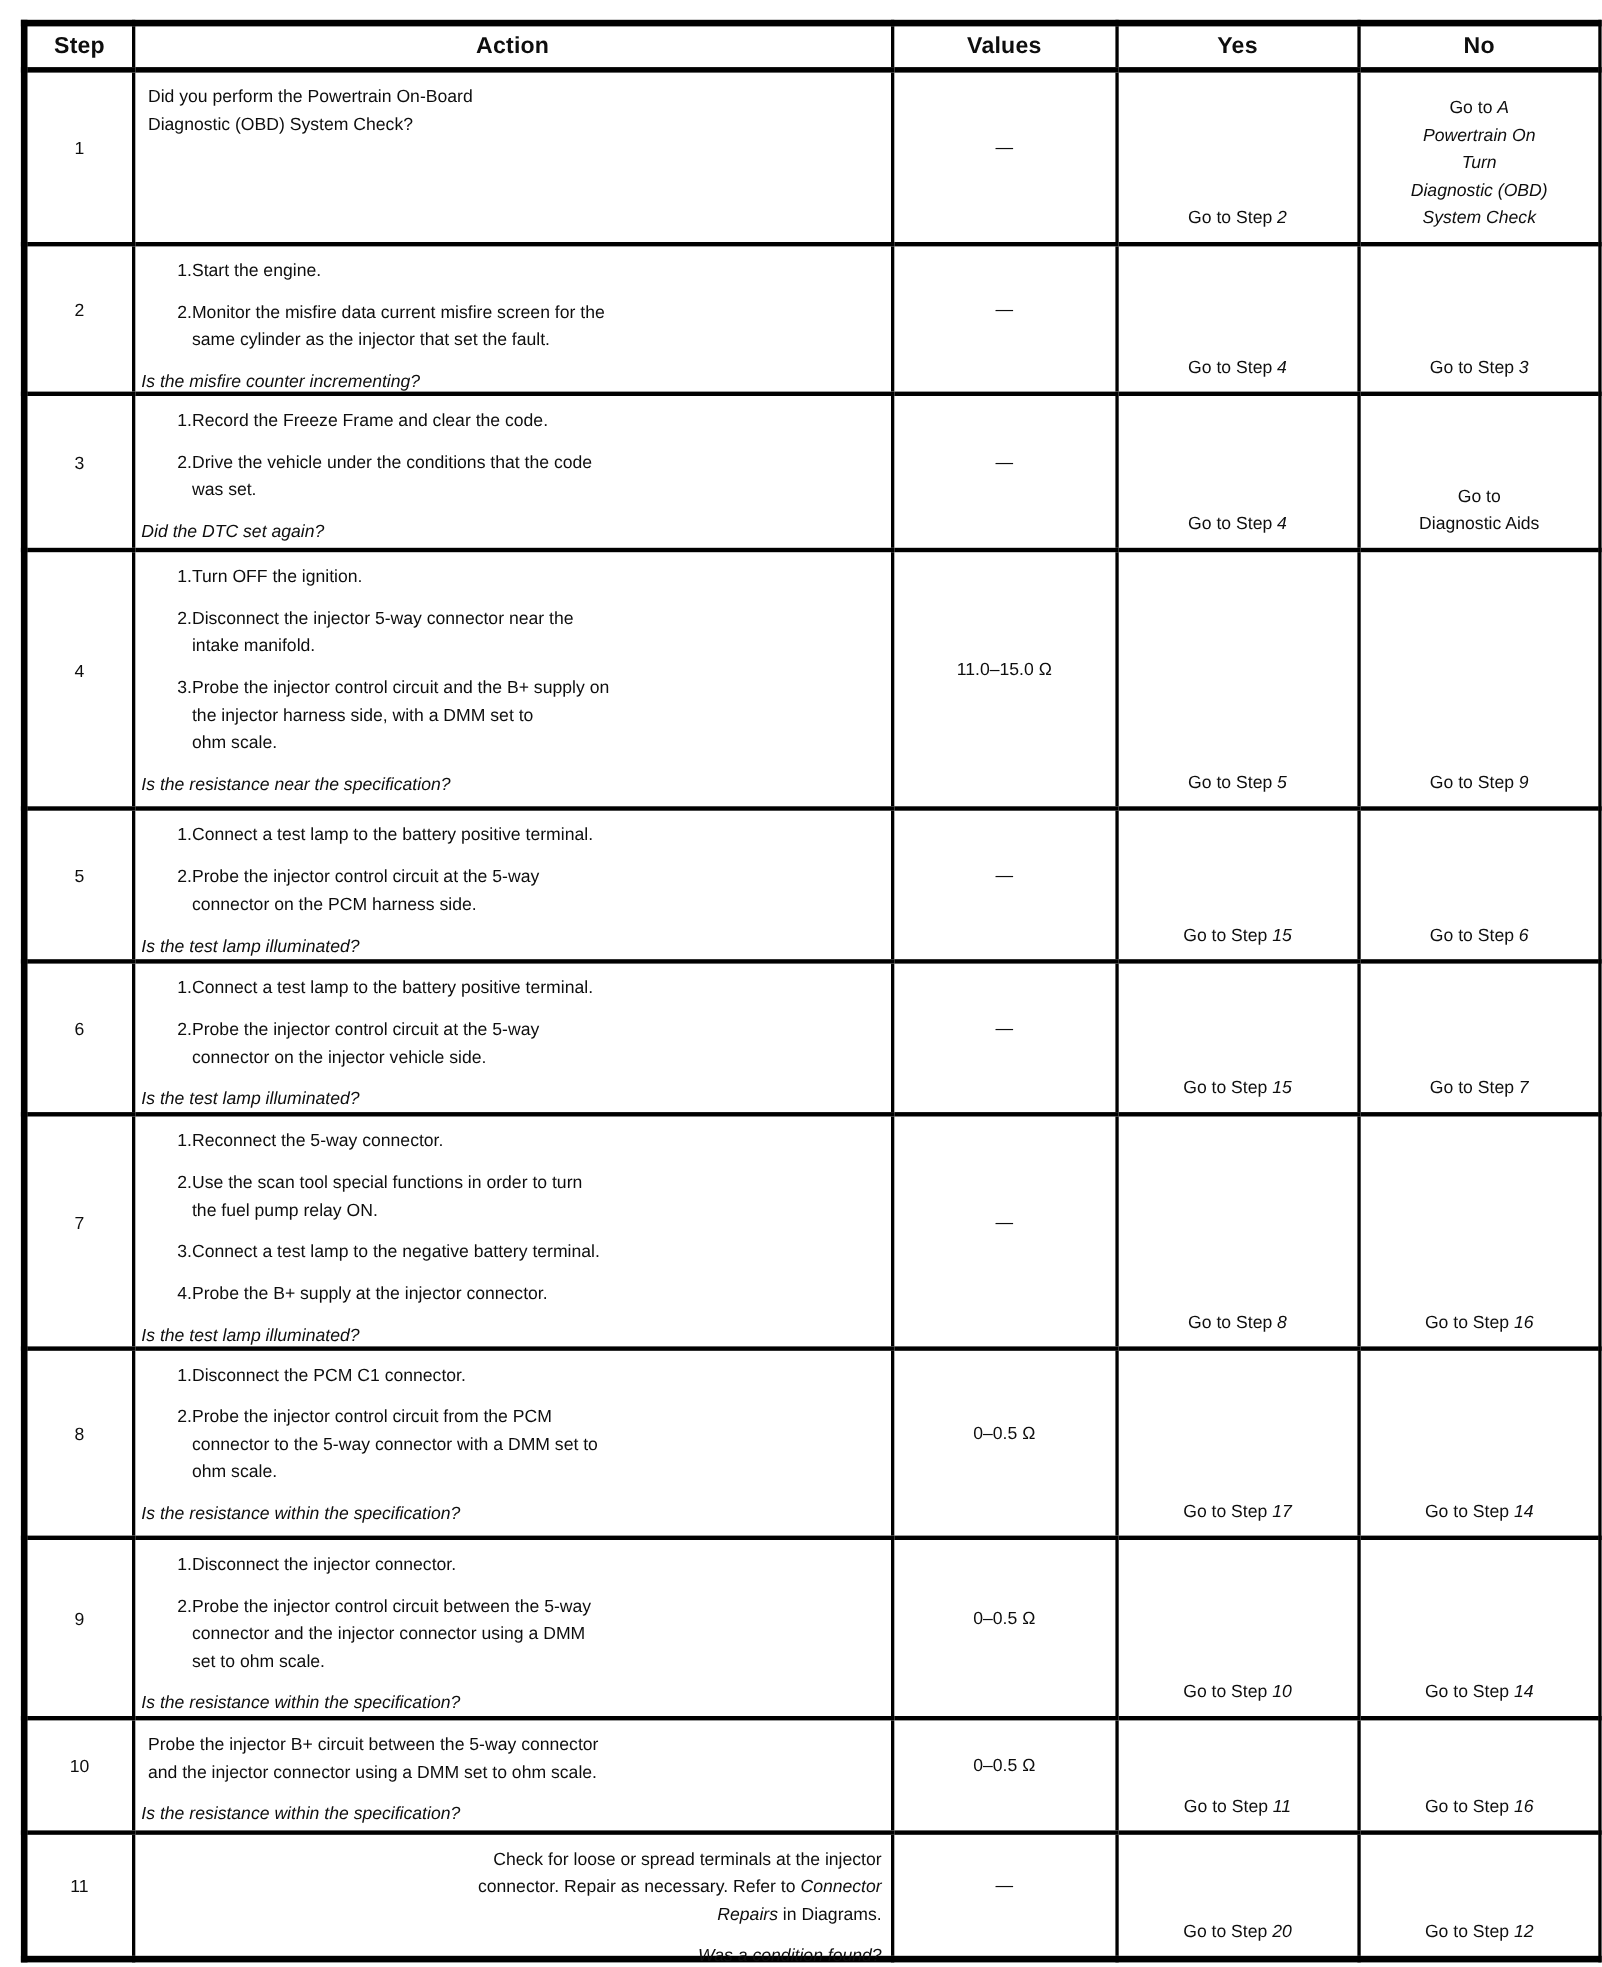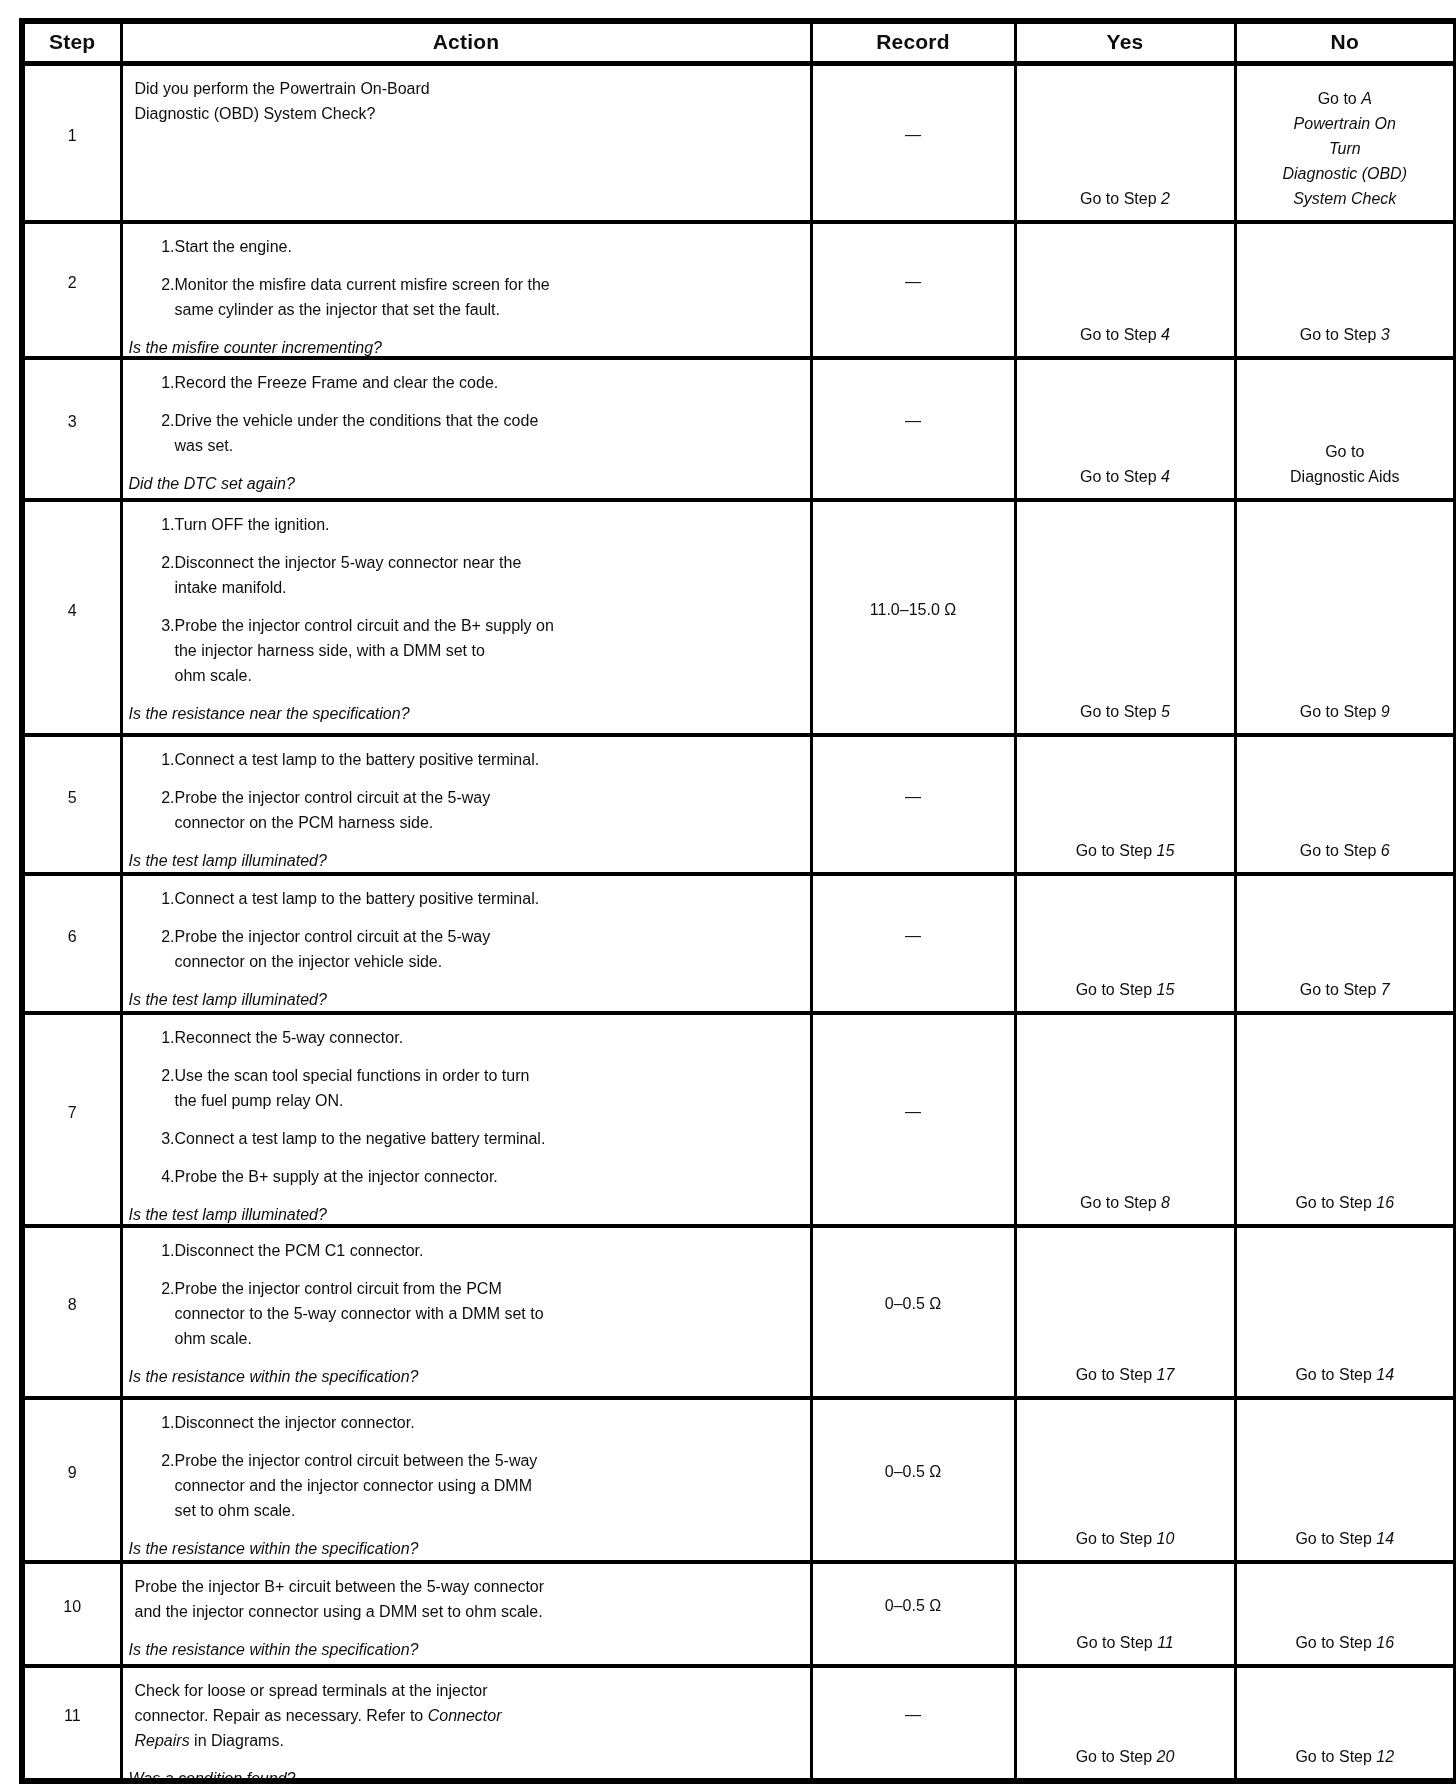--- a/index.html
+++ b/index.html
@@ -56,21 +56,21 @@
       <col style="width:99px">
       <col style="width:690px">
       <col style="width:204px">
       <col style="width:220px">
       <col style="width:221px">
     </colgroup>
     <thead>
       <tr>
         <th>Step</th>
         <th>Action</th>
-        <th>Record</th>
+        <th>Values</th>
         <th>Yes</th>
         <th>No</th>
       </tr>
     </thead>
     <tbody>
         <tr style="height: 158px;">
     <td class="c-step">
       <span>1</span>
     </td>
     <td class="c-action">
@@ -300,21 +300,21 @@
     </td>
     <td class="c-values">0–0.5 Ω</td>
     <td class="c-yes"><span>Go to Step </span><i>11</i></td>
     <td class="c-no"><span>Go to Step </span><i>16</i></td>
   </tr>
         <tr style="height: 114px;">
     <td class="c-step">
       <span>11</span>
     </td>
     <td class="c-action">
-      <div class="aflex" style="height: 94px;">
+      <div class="aflex" style="height: 94px; text-align: right;">
         <p class="intro"><span>Check for loose or spread terminals at the injector</span><br><span>connector. Repair as necessary. Refer to </span><i>Connector</i><br><i>Repairs</i><span> in Diagrams.</span></p>
 
         <p class="question">Was a condition found?</p>
       </div>
     </td>
     <td class="c-values">—</td>
     <td class="c-yes"><span>Go to Step </span><i>20</i></td>
     <td class="c-no"><span>Go to Step </span><i>12</i></td>
   </tr>
       </tbody>

